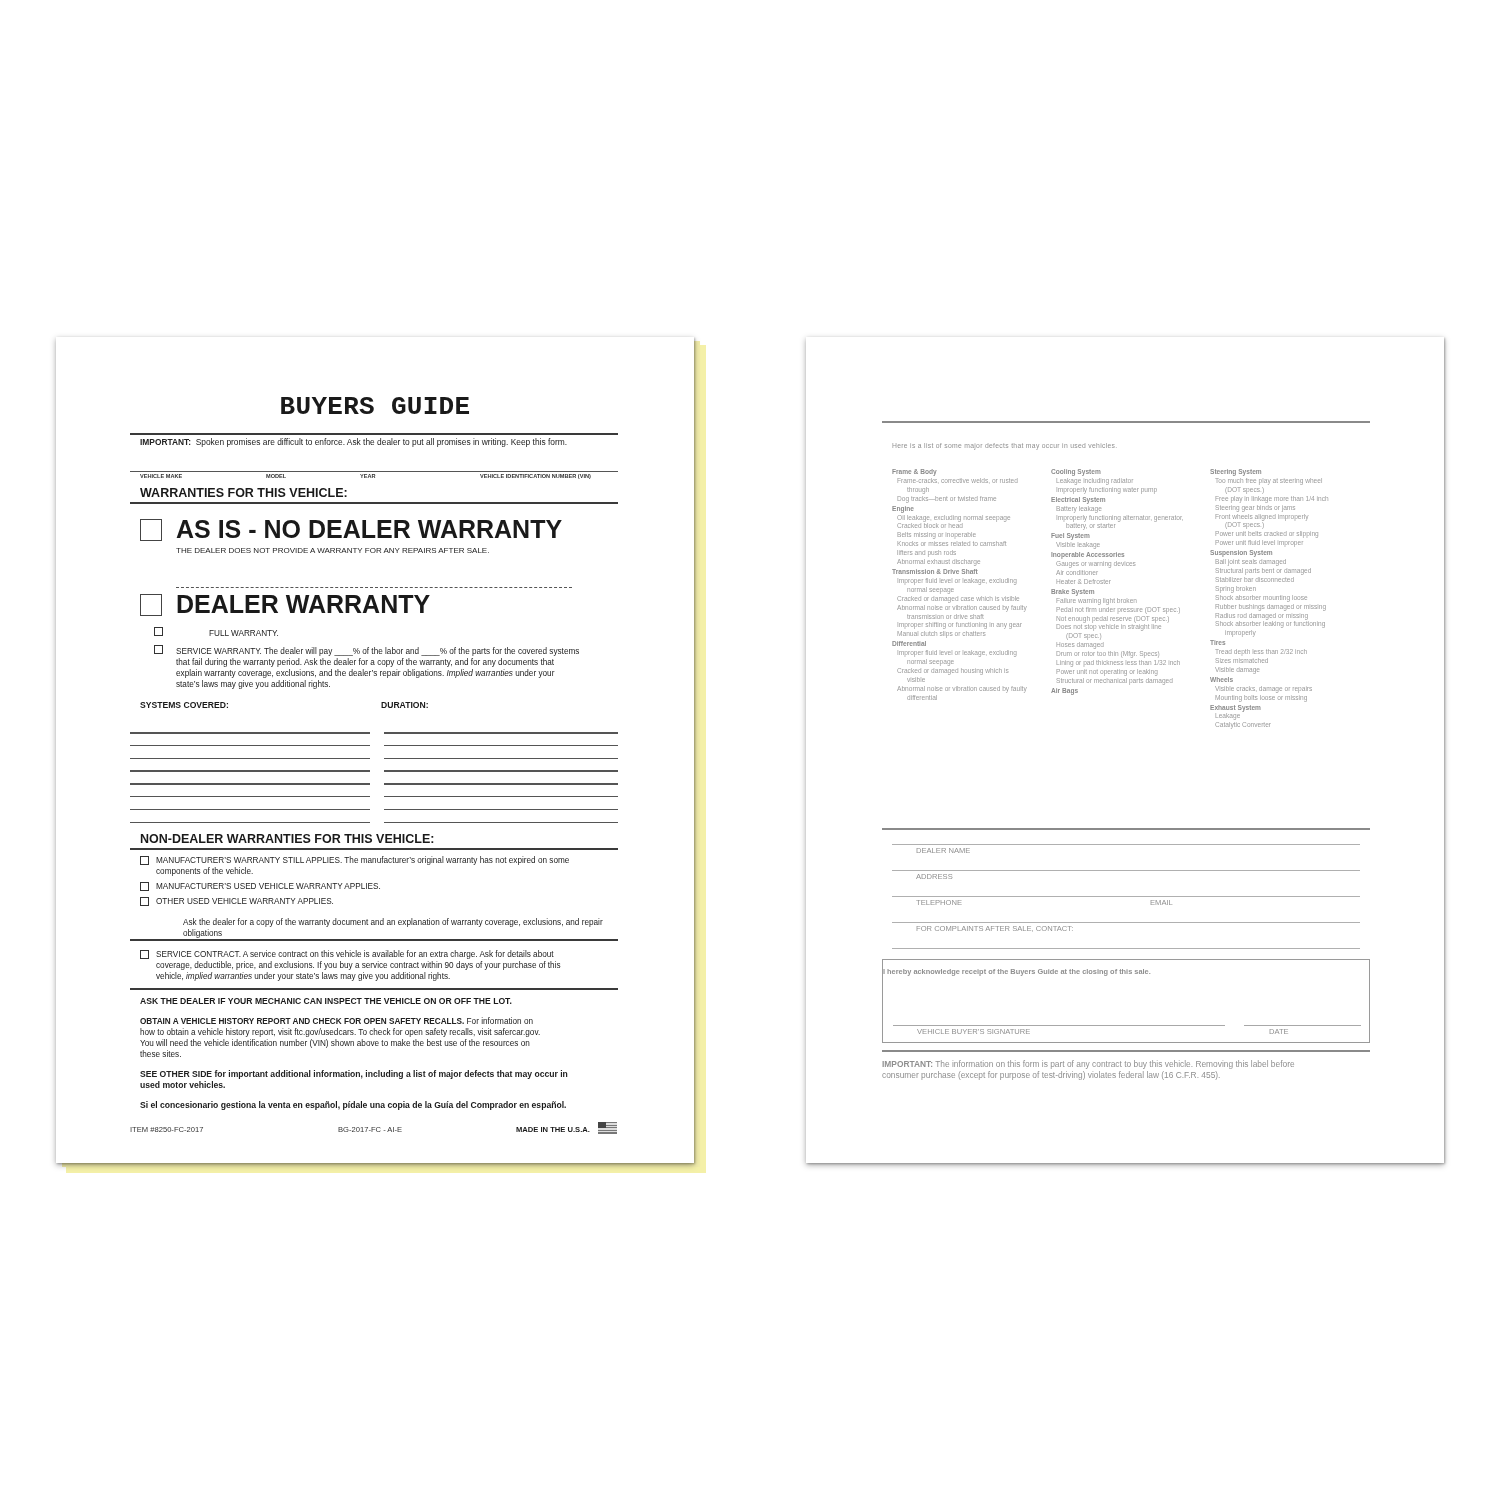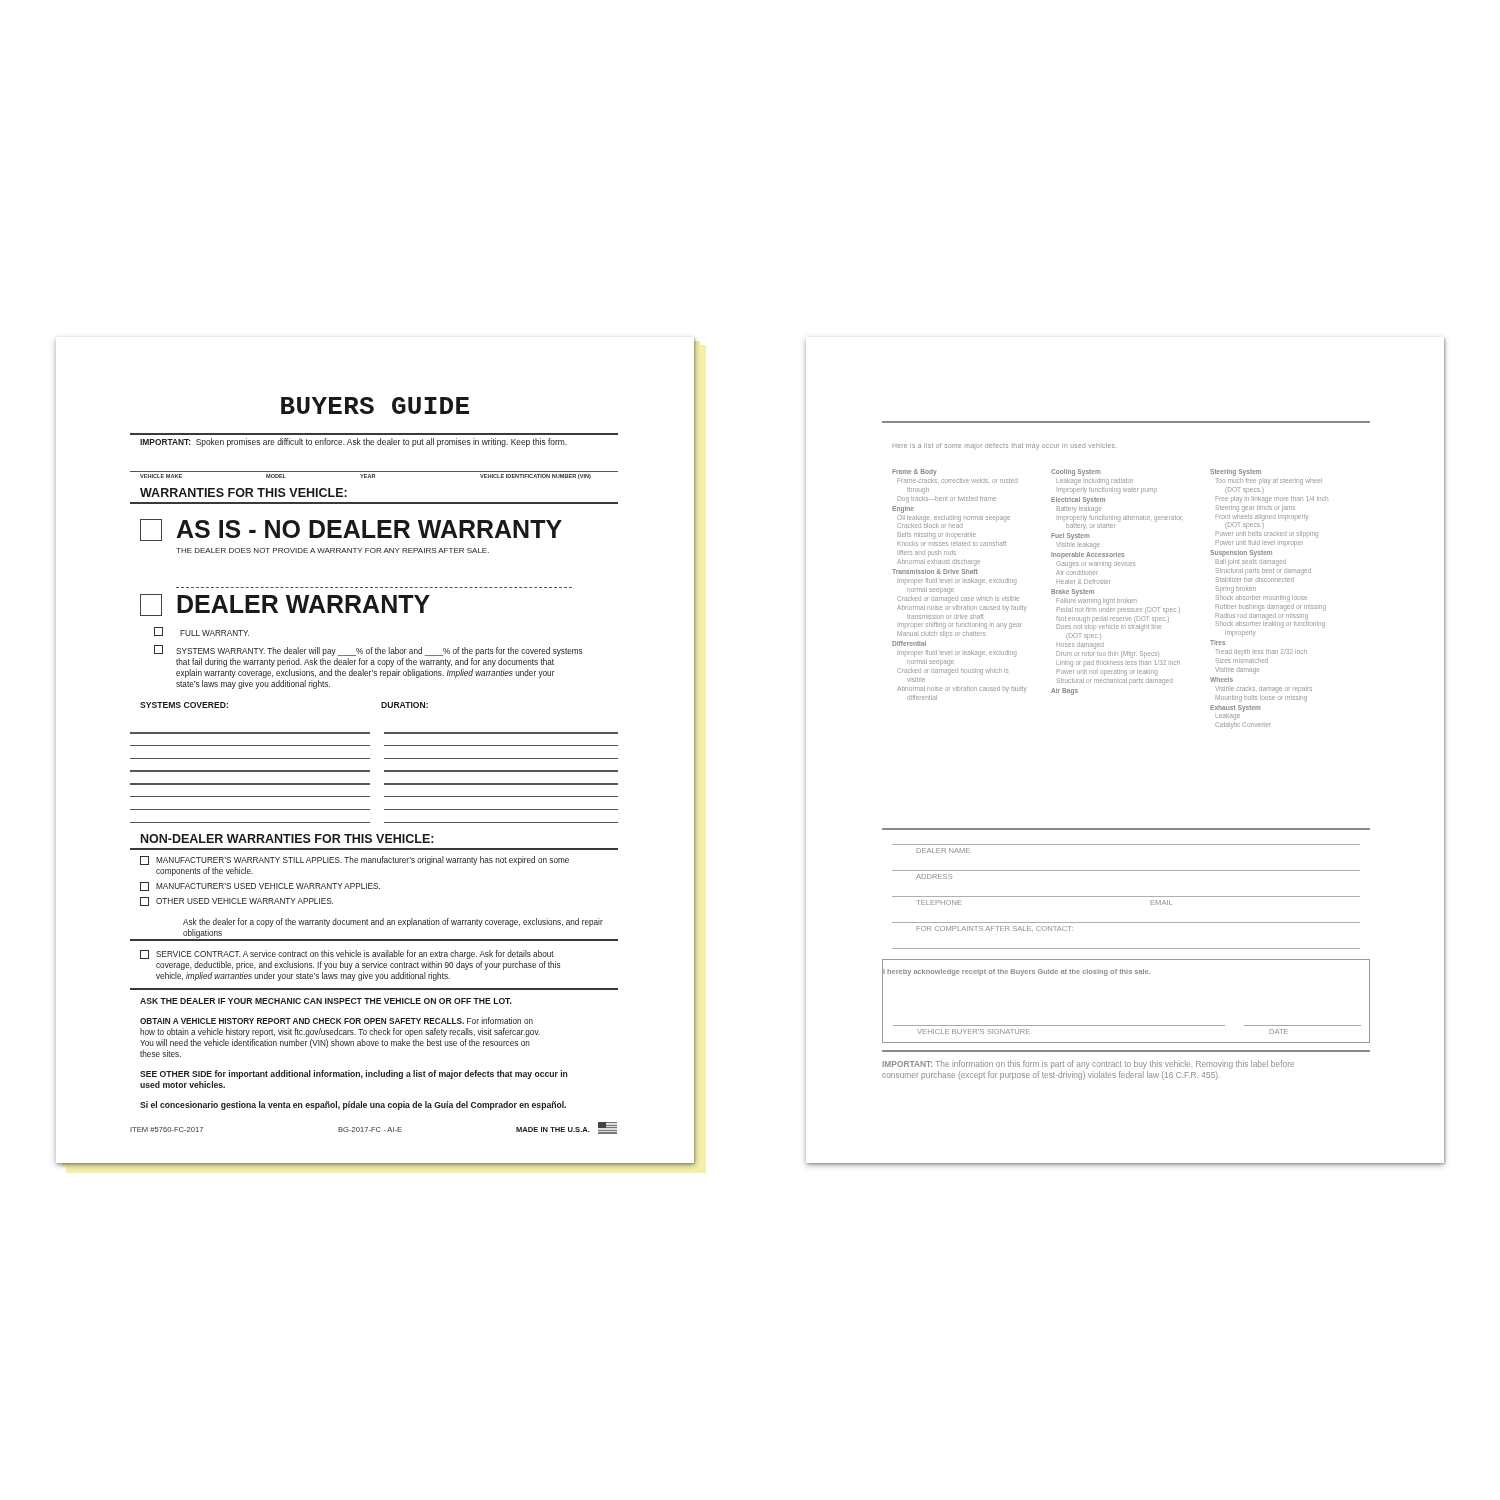--- a/index.html
+++ b/index.html
@@ -72,25 +72,25 @@
   <div class="bigbox" style="left:84px;top:182px;"></div>
   <div class="bighead" style="left:120px;top:178px;">AS IS - NO DEALER WARRANTY</div>
   <div class="small" style="left:120px;top:208px;font-size:8px;">THE DEALER DOES NOT PROVIDE A WARRANTY FOR ANY REPAIRS AFTER SALE.</div>
 
   <div class="dash"></div>
 
   <div class="bigbox" style="left:84px;top:257px;"></div>
   <div class="bighead" style="left:120px;top:253px;">DEALER WARRANTY</div>
 
   <div class="cb" style="left:98px;top:290px;"></div>
-  <div class="small" style="left:124px;top:291px;">FULL WARRANTY.</div>
+  <div class="small" style="left:108px;top:291px;padding-left:45px;">FULL WARRANTY.</div>
 
   <div class="cb" style="left:98px;top:308px;"></div>
   <div class="small" style="left:120px;top:309px;width:440px;">
-    <div>SYSTEMS WARRANTY.  The dealer will pay ____% of the labor and ____% of the parts for the covered systems</div>
+    <div>SERVICE WARRANTY.  The dealer will pay ____% of the labor and ____% of the parts for the covered systems</div>
     <div>that fail during the warranty period.  Ask the dealer for a copy of the warranty, and for any documents that</div>
     <div><span>explain warranty coverage, exclusions, and the dealer’s repair obligations.  </span><i>Implied warranties</i><span> under your</span></div>
     <div>state’s laws may give you additional rights.</div>
   </div>
 
   <div class="bold9" style="left:84px;top:363px;">SYSTEMS COVERED:</div>
   <div class="bold9" style="left:325px;top:363px;">DURATION:</div>
 
   <div class="lines" style="left:74px;top:395px;width:240px;">
     <div></div>
@@ -149,21 +149,21 @@
 
   <div class="small" style="left:84px;top:679px;width:470px;">
     <div><b>OBTAIN A VEHICLE HISTORY REPORT AND CHECK FOR OPEN SAFETY RECALLS.</b><span>  For information on</span></div>
     <div>how to obtain a vehicle history report, visit ftc.gov/usedcars.  To check for open safety recalls, visit safercar.gov.</div>
     <div>You will need the vehicle identification number (VIN) shown above to make the best use of the resources on</div>
     <div>these sites.</div>
   </div>
 
   <div class="bold9" style="left:84px;top:763px;">Si el concesionario gestiona la venta en español, pídale una copia de la Guía del Comprador en español.</div>
 
-  <div class="foot" style="left:74px;top:788px;">ITEM #5760-FC-2017</div>
+  <div class="foot" style="left:74px;top:788px;">ITEM #8250-FC-2017</div>
   <div class="foot" style="left:282px;top:788px;">BG-2017-FC - AI-E</div>
   <div class="foot" style="left:460px;top:788px;font-weight:bold;color:#1a1a1a;">MADE IN THE U.S.A.</div>
   <div class="flag" style="left:542px;top:785px;"></div>
 </div>
 
 <div class="page" id="back">
   <div class="bhr" style="left:76px;top:84px;width:488px;height:2px;"></div>
   <div class="intro">Here is a list of some major defects that may occur in used vehicles.</div>
 
   <div class="dcol" style="left:86px;" id="col0">

